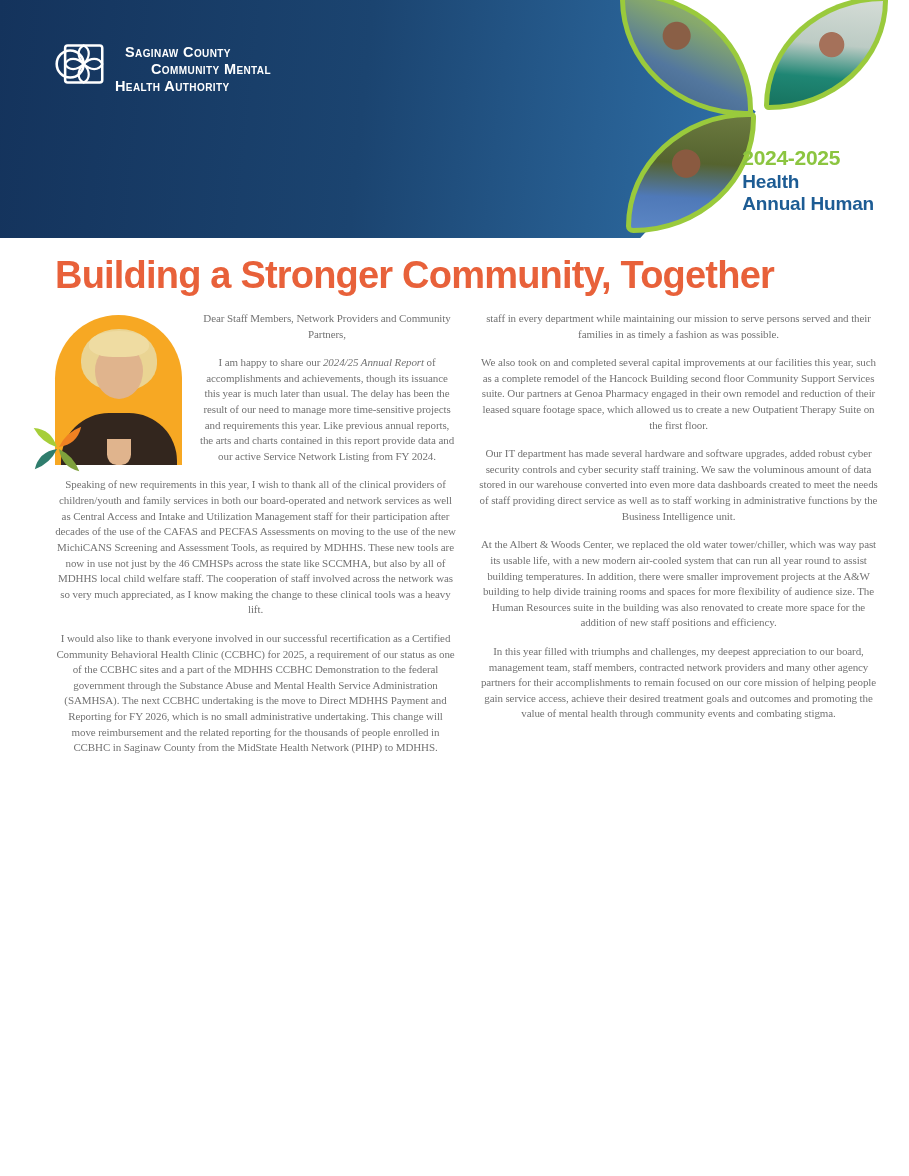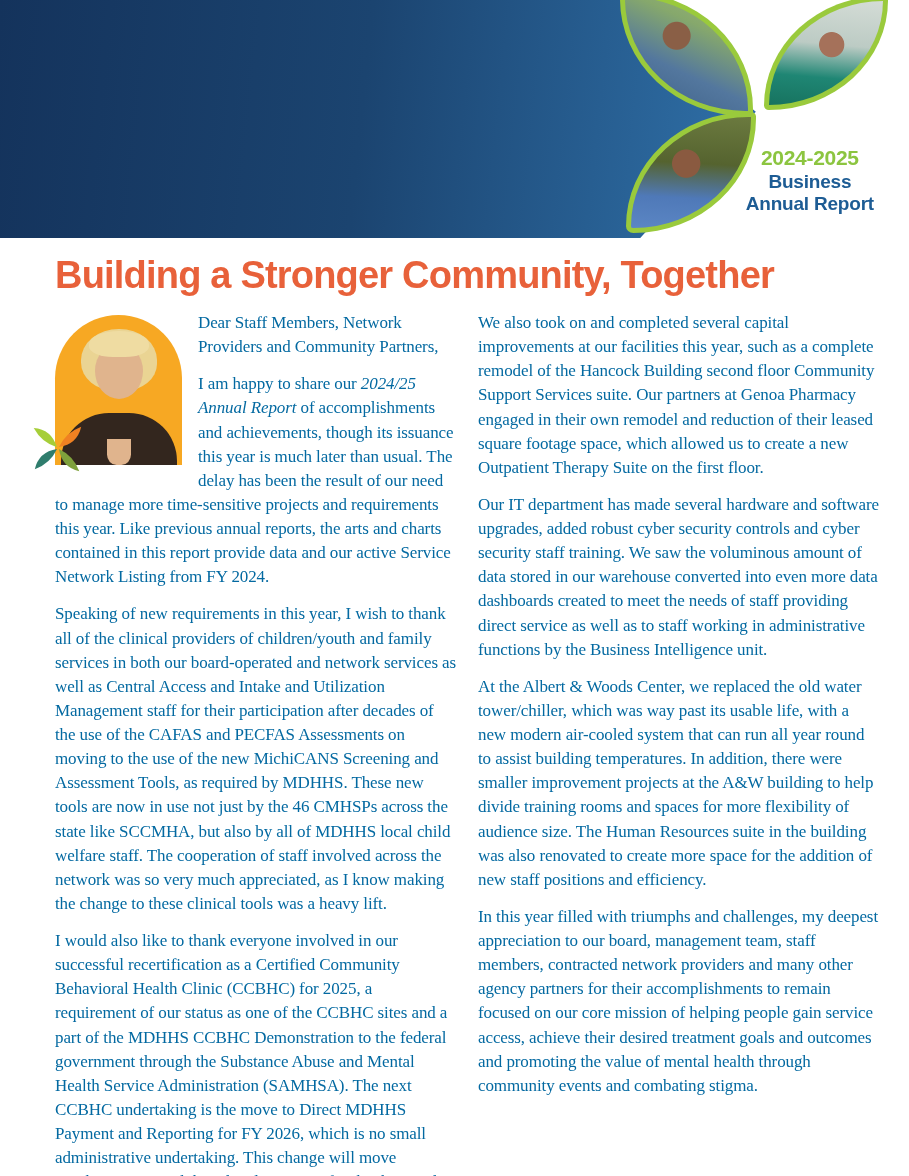--- a/index.html
+++ b/index.html
@@ -80,46 +80,47 @@
     left: 54px; top: 98px;
     color: #ffffff;
     font-family: "Liberation Sans", sans-serif;
     font-size: 64px;
     font-weight: 800;
     letter-spacing: -1.5px;
   }
   .report-badge {
     position: absolute;
     right: 35px; top: 146px;
-    text-align: center;
+    text-align: left;
     font-family: "Liberation Sans", sans-serif;
     line-height: 1.18;
   }
   .report-badge .years { color: #8CC540; font-size: 21px; font-weight: 800; letter-spacing: -0.3px; }
   .report-badge .line  { color: #1D5C94; font-size: 19px; font-weight: 700; letter-spacing: -0.2px; }
 
   
   .article { padding: 12px 30px 0 55px; }
   .headline {
     font-family: Liberation Sans, sans-serif;
     font-size: 38px;
     font-weight: 800;
     letter-spacing: -0.8px;
     color: #E8613A;
     margin: 4px 0 14px 0;
     white-space: nowrap;
   }
   .columns { display: flex; gap: 22px; }
   .col { flex: 1 1 0; }
   .col p {
-    font-size: 17px;
+    font-size: 11px;
     line-height: 1.42;
-    color: #0369a1;
+    color: #737373;
     margin-bottom: 13px;
     letter-spacing: -0.1px;
+    text-align: center;
   }
   .ceo-photo {
     position: relative;
     float: left;
     width: 127px; height: 150px;
     margin: 4px 16px 8px 0;
     border-radius: 64px 64px 0 0;
     background: #F7A823;
   }
   .ceo-photo .hair {
@@ -160,26 +161,43 @@
 
 <div class="page">
 
   <header class="header">
     <div class="white-corner"></div>
 
     <div class="leaf leaf-man"></div>
     <div class="leaf leaf-woman"></div>
     <div class="leaf leaf-girl"></div>
 
+    <div class="logo-block">
+      <svg class="logo-icon" viewBox="0 0 64 60">
+        <circle cx="18" cy="30" r="16" fill="none" stroke="#ffffff" stroke-width="3"></circle>
+        <rect x="12" y="8" width="44" height="44" rx="3" fill="none" stroke="#ffffff" stroke-width="3"></rect>
+        <g fill="none" stroke="#ffffff" stroke-width="2.6">
+          <path d="M34 30 C 26 22, 26 12, 34 8 C 42 12, 42 22, 34 30 Z"></path>
+          <path d="M34 30 C 26 38, 26 48, 34 52 C 42 48, 42 38, 34 30 Z"></path>
+          <path d="M34 30 C 26 22, 16 22, 12 30 C 16 38, 26 38, 34 30 Z"></path>
+          <path d="M34 30 C 42 22, 52 22, 56 30 C 52 38, 42 38, 34 30 Z"></path>
+        </g>
+      </svg>
+      <div class="logo-text">
+        <div class="l1">Saginaw County</div>
+        <div class="l2">Community Mental</div>
+        <div class="l3">Health Authority</div>
+      </div>
+    </div>
 
 
     <div class="report-badge">
       <div class="years">2024-2025</div>
-      <div class="line">Business</div>
-      <div class="line">Annual Report</div>
+      <div class="line">Health</div>
+      <div class="line">Annual Human</div>
     </div>
   </header>
 
   <main class="article">
     <h2 class="headline">Building a Stronger Community, Together</h2>
 
     <div class="columns">
 
       <div class="col">
         <div class="ceo-photo">
@@ -198,20 +216,21 @@
           </svg>
         </div>
         <p>Dear Staff Members, Network Providers and Community Partners,</p>
         <p><span>I am happy to share our </span><span class="italic">2024/25 Annual Report</span><span> of accomplishments and achievements, though its issuance this year is much later than usual. The delay has been the result of our need to manage more time-sensitive projects and requirements this year. Like previous annual reports, the arts and charts contained in this report provide data and our active Service Network Listing from FY 2024.</span></p>
         <p>Speaking of new requirements in this year, I wish to thank all of the clinical providers of children/youth and family services in both our board-operated and network services as well as Central Access and Intake and Utilization Management staff for their participation after decades of the use of the CAFAS and PECFAS Assessments on moving to the use of the new MichiCANS Screening and Assessment Tools, as required by MDHHS. These new tools are now in use not just by the 46 CMHSPs across the state like SCCMHA, but also by all of MDHHS local child welfare staff. The cooperation of staff involved across the network was so very much appreciated, as I know making the change to these clinical tools was a heavy lift.</p>
         <p>I would also like to thank everyone involved in our successful recertification as a Certified Community Behavioral Health Clinic (CCBHC) for 2025, a requirement of our status as one of the CCBHC sites and a part of the MDHHS CCBHC Demonstration to the federal government through the Substance Abuse and Mental Health Service Administration (SAMHSA). The next CCBHC undertaking is the move to Direct MDHHS Payment and Reporting for FY 2026, which is no small administrative undertaking. This change will move reimbursement and the related reporting for the thousands of people enrolled in CCBHC in Saginaw County from the MidState Health Network (PIHP) to MDHHS.</p>
 
       </div>
 
       <div class="col">
+        <p>staff in every department while maintaining our mission to serve persons served and their families in as timely a fashion as was possible.</p>
         <p>We also took on and completed several capital improvements at our facilities this year, such as a complete remodel of the Hancock Building second floor Community Support Services suite. Our partners at Genoa Pharmacy engaged in their own remodel and reduction of their leased square footage space, which allowed us to create a new Outpatient Therapy Suite on the first floor.</p>
         <p>Our IT department has made several hardware and software upgrades, added robust cyber security controls and cyber security staff training. We saw the voluminous amount of data stored in our warehouse converted into even more data dashboards created to meet the needs of staff providing direct service as well as to staff working in administrative functions by the Business Intelligence unit.</p>
         <p>At the Albert &amp; Woods Center, we replaced the old water tower/chiller, which was way past its usable life, with a new modern air-cooled system that can run all year round to assist building temperatures. In addition, there were smaller improvement projects at the A&amp;W building to help divide training rooms and spaces for more flexibility of audience size. The Human Resources suite in the building was also renovated to create more space for the addition of new staff positions and efficiency.</p>
         <p>In this year filled with triumphs and challenges, my deepest appreciation to our board, management team, staff members, contracted network providers and many other agency partners for their accomplishments to remain focused on our core mission of helping people gain service access, achieve their desired treatment goals and outcomes and promoting the value of mental health through community events and combating stigma.</p>
 
       </div>
 
     </div>
   </main>
 

